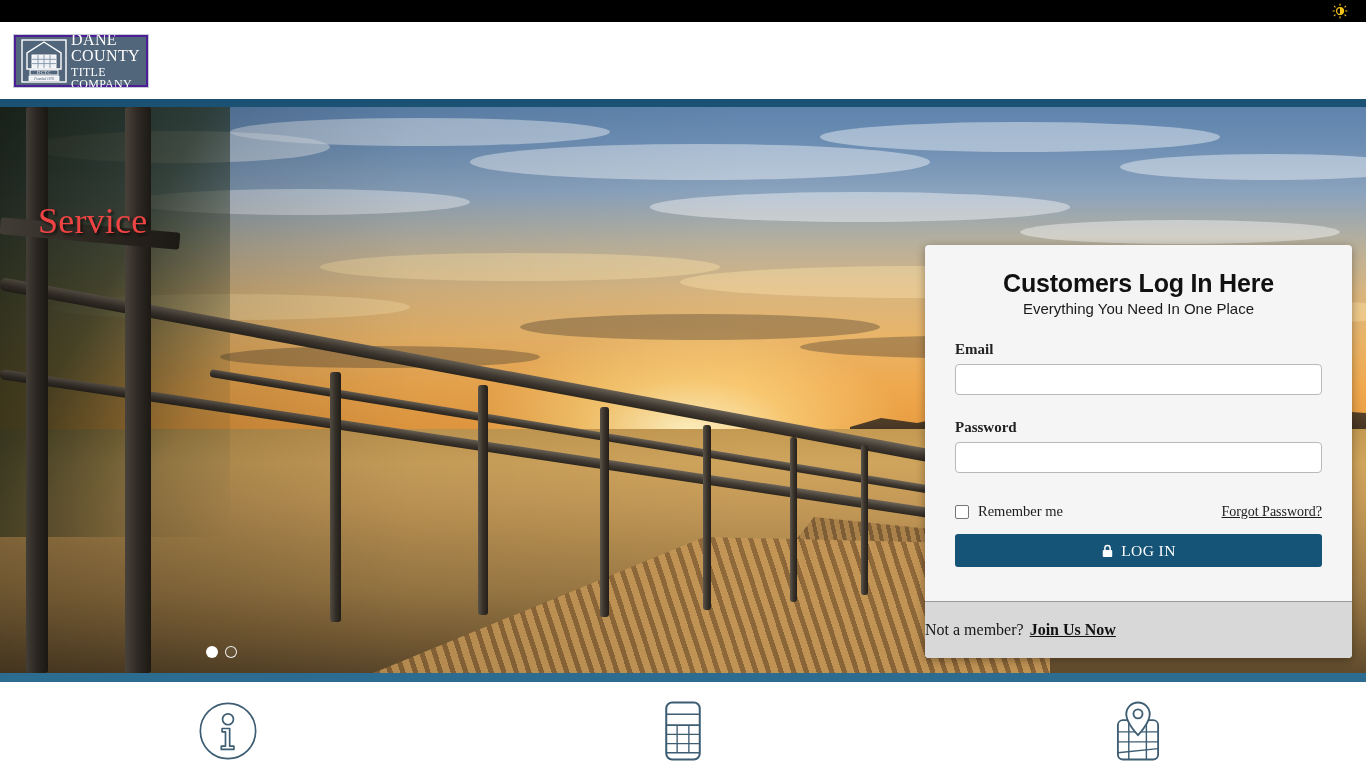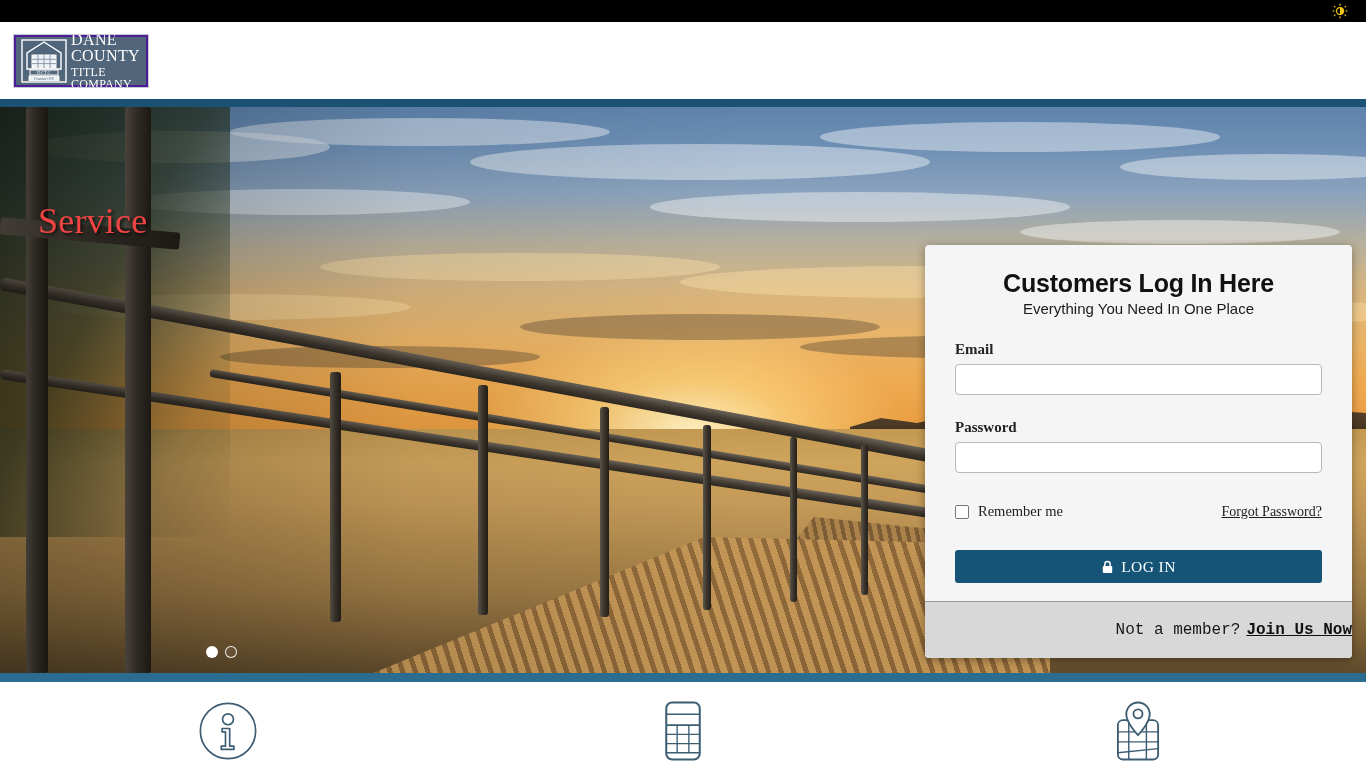--- a/index.html
+++ b/index.html
@@ -194,36 +194,36 @@
   #remember-label {
     font-family: "Liberation Serif", serif;
     font-size: 14.5px; color: #1c1c1c;
   }
   #forgot-link {
     font-family: "Liberation Serif", serif;
     font-size: 14px; color: #1c1c1c;
     text-decoration: underline; cursor: pointer;
   }
   #login-button {
-    margin-top: 30px;
+    margin-top: 14px;
     width: 100%; height: 33px;
     background: #155477;
     border: none; border-radius: 3px;
     color: #ffffff; cursor: pointer;
     display: flex; align-items: center; justify-content: center; gap: 7px;
     font-family: "Liberation Serif", serif;
     font-size: 15.5px; letter-spacing: .4px;
   }
   #login-footer {
     position: absolute; left: 0; bottom: 0;
     width: 427px; height: 57px;
     background: #d8d8d8;
     border-top: 1px solid #9a9a9a;
-    display: flex; align-items: center; justify-content: flex-end;
-    font-family: Liberation Mono, monospace;
+    display: flex; align-items: center; justify-content: flex-start;
+    font-family: Liberation Serif, serif;
     font-size: 16px; color: #161616;
   }
   #join-link {
     margin-left: 6px; font-weight: 700;
     text-decoration: underline; color: #111; cursor: pointer;
   }
 
   
   #hero-bottombar {
     position: absolute; top: 673px; left: 0;

